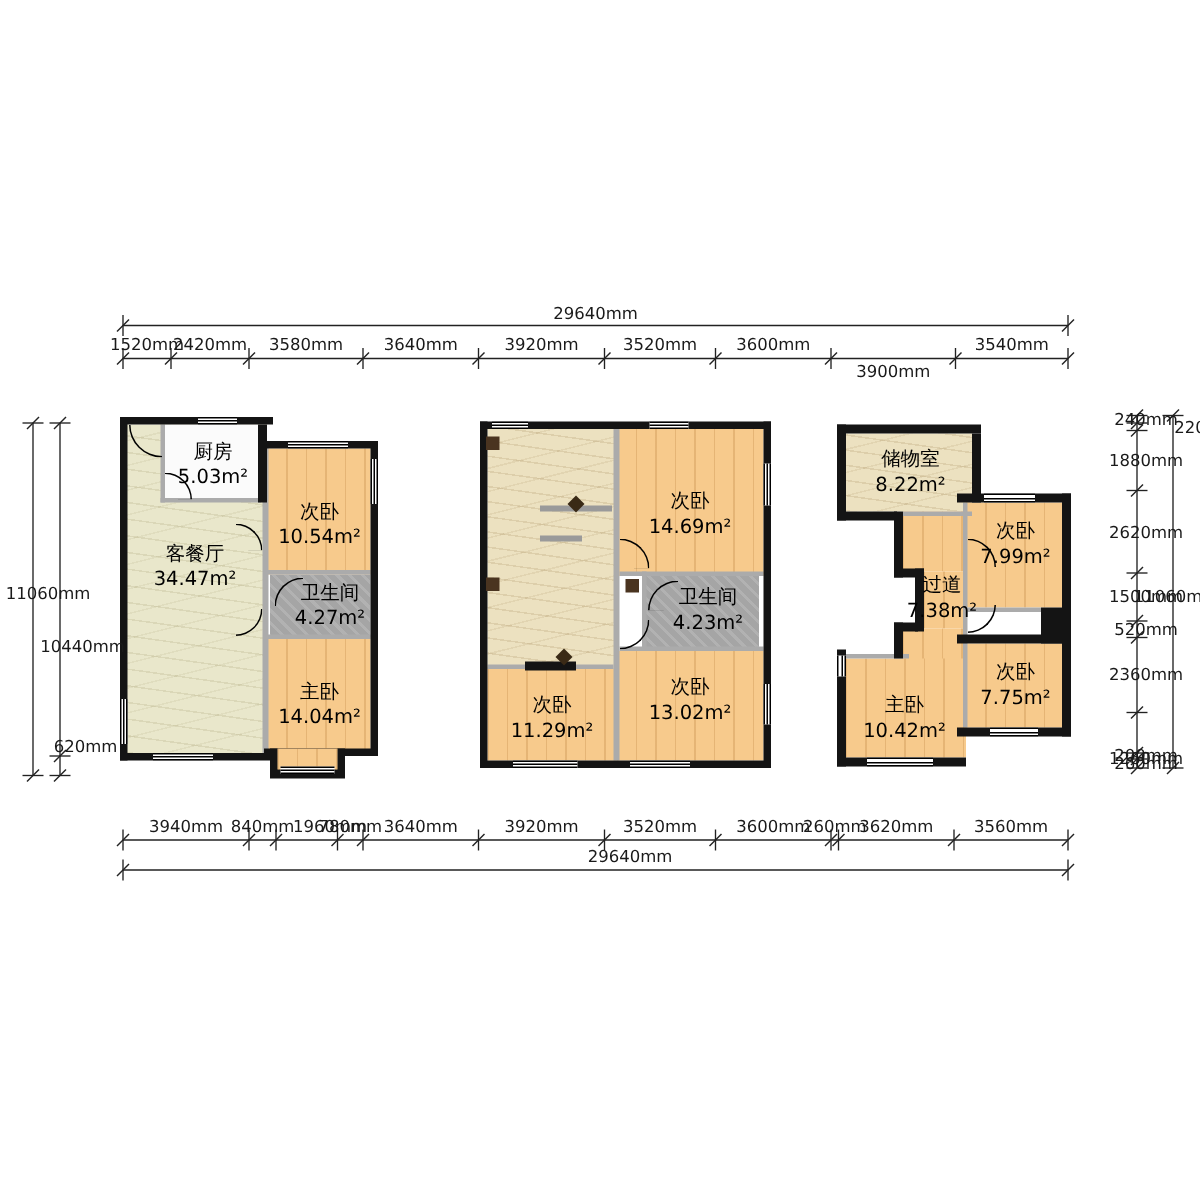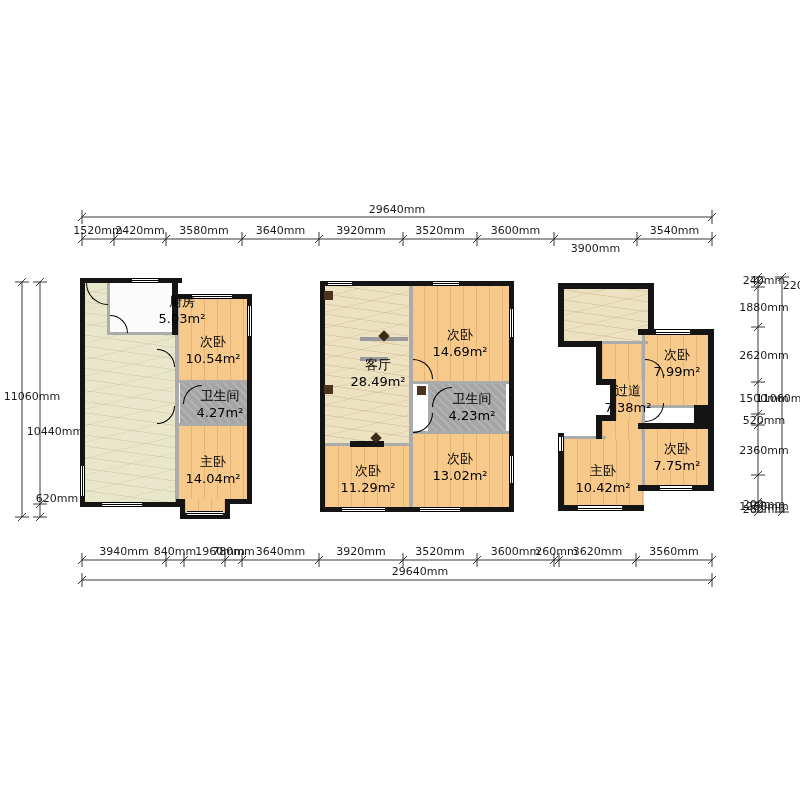--- a/index.html
+++ b/index.html
@@ -165,23 +165,27 @@
     <div class="win-v" style="left:167px;top:28px;width:5px;height:30px;"></div>
     <div class="win-h" style="left:22px;top:224px;width:40px;height:5px;"></div>
     <div class="win-v" style="left:0;top:188px;width:5px;height:30px;"></div>
 
     <div class="door d-bl" style="left:6px;top:5px;width:22px;height:22px;"></div>
     <div class="door d-tr" style="left:30px;top:37px;width:18px;height:18px;"></div>
     <div class="door d-tr" style="left:77px;top:71px;width:18px;height:18px;"></div>
     <div class="door d-tl" style="left:103px;top:107px;width:19px;height:19px;"></div>
     <div class="door d-br" style="left:77px;top:128px;width:18px;height:18px;"></div>
 
-    <div class="lab" style="left:32px;top:16px;width:60px;margin-left:40px;">
+    <div class="lab" style="left:32px;top:16px;width:60px;">
       <span>厨房</span>
       <span>5.03m²</span>
+    </div>
+    <div class="lab" style="left:8px;top:84px;width:84px;">
+      <span>客餐厅</span>
+      <span>34.47m²</span>
     </div>
     <div class="lab" style="left:100px;top:56px;width:66px;">
       <span>次卧</span>
       <span>10.54m²</span>
     </div>
     <div class="lab" style="left:104px;top:110px;width:72px;">
       <span>卫生间</span>
       <span>4.27m²</span>
     </div>
     <div class="lab" style="left:100px;top:176px;width:66px;">
@@ -221,24 +225,20 @@
     <div class="win-h" style="left:113px;top:0;width:26px;height:5px;"></div>
     <div class="win-h" style="left:22px;top:226px;width:43px;height:5px;"></div>
     <div class="win-h" style="left:100px;top:226px;width:40px;height:5px;"></div>
     <div class="win-v" style="left:189px;top:28px;width:5px;height:28px;"></div>
     <div class="win-v" style="left:189px;top:175px;width:5px;height:27px;"></div>
 
     <div class="door d-tr" style="left:93px;top:78px;width:20px;height:20px;"></div>
     <div class="door d-tl" style="left:112px;top:106px;width:20px;height:20px;"></div>
     <div class="door d-br" style="left:93px;top:132px;width:20px;height:20px;"></div>
 
-    <div class="lab" style="left:18px;top:76px;width:80px;">
-      <span>客厅</span>
-      <span>28.49m²</span>
-    </div>
     <div class="lab" style="left:95px;top:46px;width:90px;">
       <span>次卧</span>
       <span>14.69m²</span>
     </div>
     <div class="lab" style="left:110px;top:110px;width:84px;">
       <span>卫生间</span>
       <span>4.23m²</span>
     </div>
     <div class="lab" style="left:8px;top:182px;width:80px;">
       <span>次卧</span>
@@ -283,20 +283,24 @@
     <div class="wall" style="left:38px;top:132px;width:6px;height:24px;"></div>
 
     <div class="win-h" style="left:98px;top:46px;width:34px;height:6px;"></div>
     <div class="win-h" style="left:102px;top:202px;width:32px;height:6px;"></div>
     <div class="win-h" style="left:20px;top:222px;width:44px;height:6px;"></div>
     <div class="win-v" style="left:0;top:154px;width:6px;height:14px;"></div>
 
     <div class="door d-tr" style="left:87px;top:76px;width:19px;height:19px;"></div>
     <div class="door d-br" style="left:87px;top:120px;width:19px;height:19px;"></div>
 
+    <div class="lab" style="left:10px;top:16px;width:78px;">
+      <span>储物室</span>
+      <span>8.22m²</span>
+    </div>
     <div class="lab" style="left:88px;top:64px;width:62px;">
       <span>次卧</span>
       <span>7.99m²</span>
     </div>
     <div class="lab" style="left:38px;top:100px;width:64px;">
       <span>过道</span>
       <span>7.38m²</span>
     </div>
     <div class="lab" style="left:8px;top:180px;width:74px;">
       <span>主卧</span>

